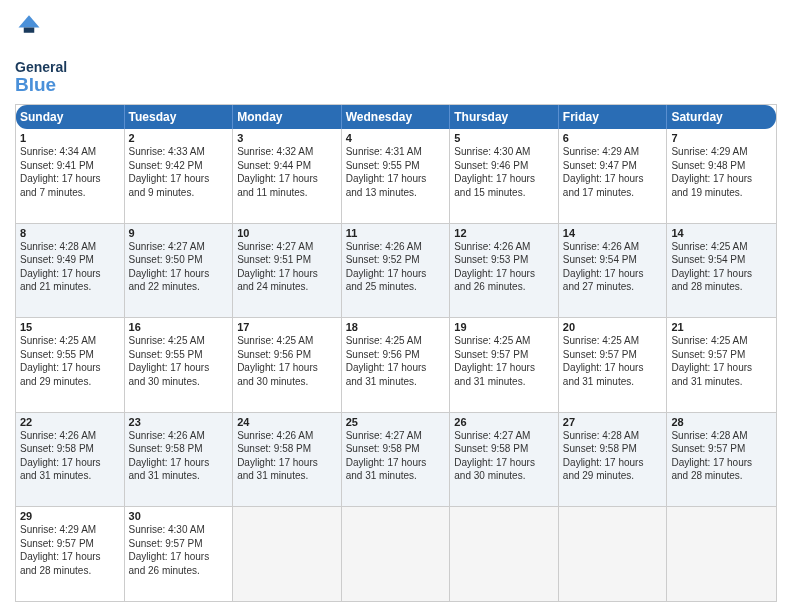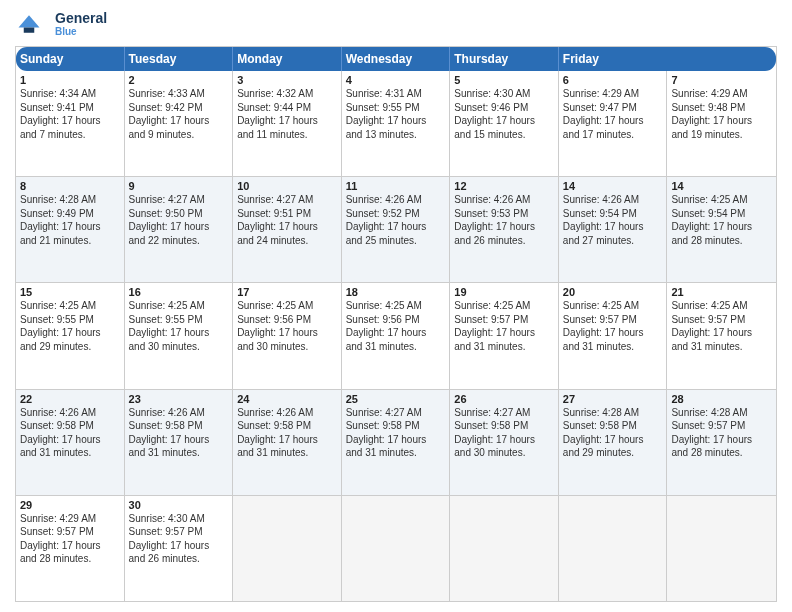--- a/index.html
+++ b/index.html
@@ -18,22 +18,22 @@
       flex-direction: column;
     }
     .header {
       display: flex;
       justify-content: space-between;
       align-items: flex-start;
       margin-bottom: 8px;
     }
     .logo {
       display: flex;
-      align-items: center;
-      gap: 12px;
+      gap: 22px;
+      flex-direction: column;
     }
     .logo-icon {
       width: 28px;
       height: 28px;
     }
     .title-block {
       text-align: right;
     }
     .month-title {
       font-size: 28px;
@@ -108,37 +108,38 @@
 <div class="page">
   <div class="header">
     <div class="logo">
       <svg class="logo-icon" viewBox="0 0 32 32">
         <rect x="0" y="0" width="32" height="32" fill="white"></rect>
         <polygon points="16,6 28,20 4,20" fill="#4a90d9"></polygon>
         <rect x="10" y="20" width="12" height="6" fill="#1a3a5c"></rect>
       </svg>
       <div>
         <div style="font-size:14px;font-weight:bold;color:#1a3a5c;line-height:1.1">General</div>
-        <div style="font-size:10px;font-weight:bold;color:#4a90d9;line-height:1.1">Blue</div>
+        <div style="font-size:19px;font-weight:bold;color:#4a90d9;line-height:1.1">Blue</div>
       </div>
     </div>
     <div class="title-block">
       <div class="month-title"></div>
       <div class="location"></div>
     </div>
   </div>
 
   <div class="calendar">
     <div class="cal-header" id="cal-header-row">
         <div class="cal-header-cell">Sunday</div>
         <div class="cal-header-cell">Tuesday</div>
         <div class="cal-header-cell">Monday</div>
         <div class="cal-header-cell">Wednesday</div>
         <div class="cal-header-cell">Thursday</div>
         <div class="cal-header-cell">Friday</div>
+        <div class="cal-header-cell">Saturday</div>
       </div>
     <div class="cal-body" id="cal-body">
         <div class="cal-row">
           <div class="cal-cell">
             <span class="day-num">1</span>
             <div class="cell-info" style="white-space: pre-line;">Sunrise: 4:34 AM
 Sunset: 9:41 PM
 Daylight: 17 hours
 and 7 minutes.</div>
           </div>

